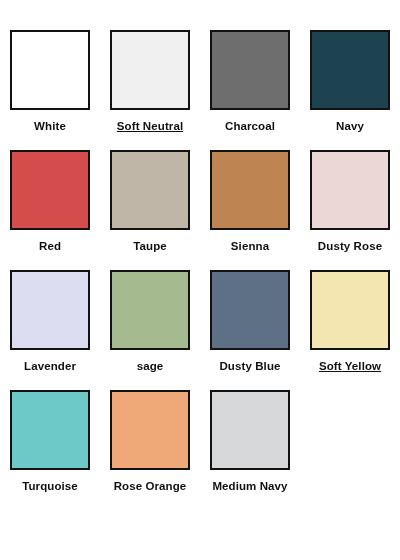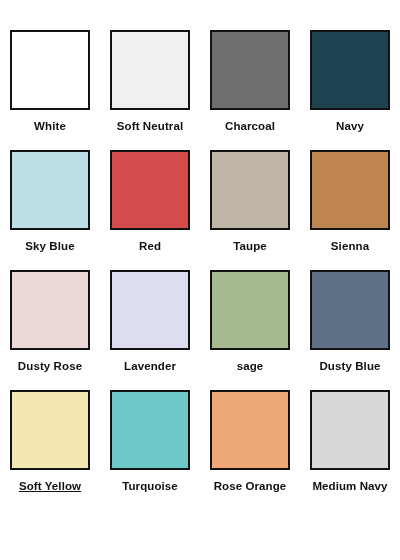--- a/index.html
+++ b/index.html
@@ -67,37 +67,33 @@
 <div class="palette-board">
   <div class="swatch-grid">
 
     <div class="swatch-cell">
       <div class="swatch-chip" style="background-color: rgb(255, 255, 255); border-color: rgb(18, 18, 18);"></div>
       <div class="swatch-label" style="color: rgb(17, 17, 17);">White</div>
     </div>
 
     <div class="swatch-cell">
       <div class="swatch-chip" style="background-color: rgb(240, 240, 240); border-color: rgb(18, 18, 18);"></div>
-      <div class="swatch-label" style="color: rgb(17, 17, 17);">Soft Neutral</div>
+      <div class="swatch-label" style="color: rgb(17, 17, 17); text-decoration: underline;">Soft Neutral</div>
     </div>
 
     <div class="swatch-cell">
       <div class="swatch-chip" style="background-color: rgb(110, 110, 110); border-color: rgb(18, 18, 18);"></div>
       <div class="swatch-label" style="color: rgb(17, 17, 17);">Charcoal</div>
     </div>
 
     <div class="swatch-cell">
       <div class="swatch-chip" style="background-color: rgb(30, 67, 80); border-color: rgb(18, 18, 18);"></div>
       <div class="swatch-label" style="color: rgb(17, 17, 17);">Navy</div>
     </div>
 
-    <div class="swatch-cell">
-      <div class="swatch-chip" style="background-color: rgb(191, 223, 232); border-color: rgb(18, 18, 18);"></div>
-      <div class="swatch-label" style="color: rgb(17, 17, 17);">Sky Blue</div>
-    </div>
 
     <div class="swatch-cell">
       <div class="swatch-chip" style="background-color: rgb(212, 76, 76); border-color: rgb(18, 18, 18);"></div>
       <div class="swatch-label" style="color: rgb(17, 17, 17);">Red</div>
     </div>
 
     <div class="swatch-cell">
       <div class="swatch-chip" style="background-color: rgb(191, 182, 168); border-color: rgb(18, 18, 18);"></div>
       <div class="swatch-label" style="color: rgb(17, 17, 17);">Taupe</div>
     </div>

